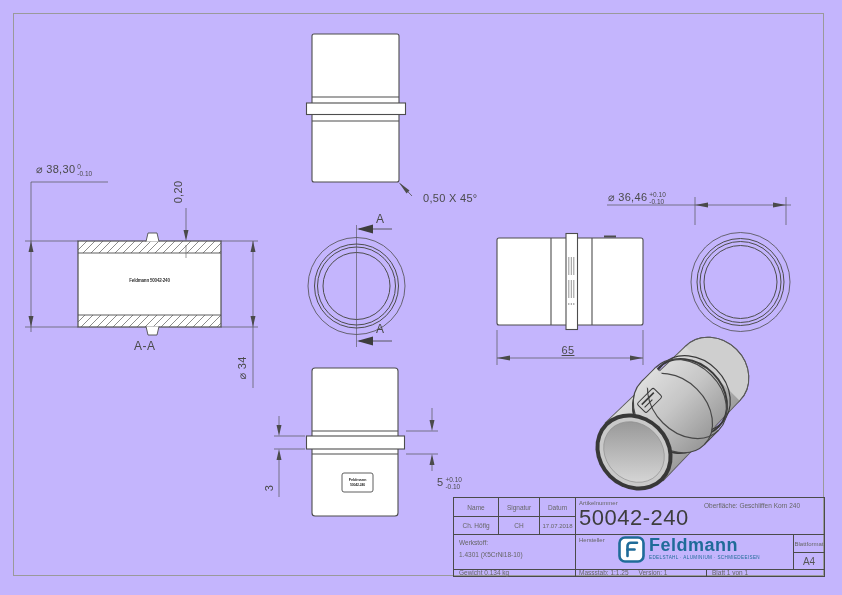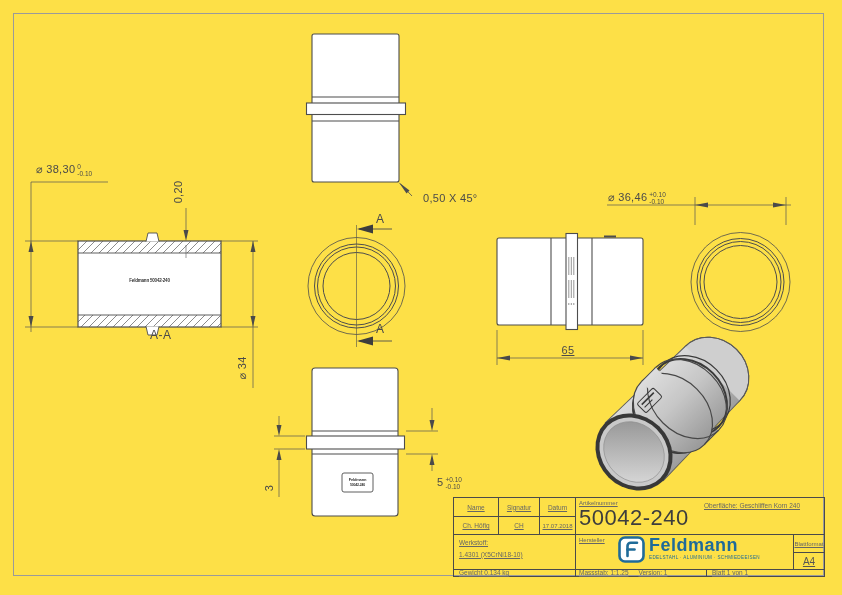--- a/index.html
+++ b/index.html
@@ -1,34 +1,34 @@
 <!DOCTYPE html>
 <html><head>
 <meta charset="utf-8">
 <style>
   html,body{margin:0;padding:0;background:#fff;}
-  #canvas{position:relative;width:842px;height:595px;background:#fde047;overflow:hidden;
+  #canvas{position:relative;width:842px;height:595px;background:#c4b5fd;overflow:hidden;
           font-family:"Liberation Sans", sans-serif;}
   #frame{position:absolute;left:13px;top:13px;width:811px;height:563px;
          border:1px solid #9a9a9a;box-sizing:border-box;}
   #dwg{position:absolute;left:0;top:0;}
   .dim{position:absolute;font-size:11px;color:#4a4a4a;white-space:nowrap;
        letter-spacing:.3px;display:flex;align-items:flex-start;line-height:12px;}
   .tol{display:inline-flex;flex-direction:column;font-size:6.5px;line-height:6.5px;
        margin-left:2px;letter-spacing:0;transform:translateY(0.5px);}
   .rot{transform:rotate(-90deg);transform-origin:center center;justify-content:center;}
   .lbl{position:absolute;font-size:12px;color:#4a4a4a;white-space:nowrap;letter-spacing:.5px;}
   .marktext{position:absolute;font-size:4.5px;font-weight:bold;color:#333;white-space:nowrap;
             letter-spacing:-0.2px;}
   
   #tb{position:absolute;left:453px;top:497px;width:372px;height:80px;box-sizing:border-box;
       border:1px solid #4a4a4a;color:#666;}
   .tbl{position:absolute;background:#4a4a4a;}
   .cell{position:absolute;display:flex;align-items:center;justify-content:center;
-        font-size:6.5px;color:#666;white-space:nowrap;text-decoration:underline;}
+        font-size:6.5px;color:#666;white-space:nowrap;}
   .cell.left{justify-content:flex-start;}
   .small{font-size:6px;}
   #artnr{position:absolute;left:125px;top:7px;font-size:22px;color:#3d3d3d;
          letter-spacing:.5px;font-weight:400;}
   #logo{position:absolute;left:164px;top:38px;display:flex;align-items:flex-start;}
   #logoword{margin-left:4px;}
   #logoname{font-size:18px;font-weight:bold;letter-spacing:.5px;line-height:19px;}
   #logotag{font-size:4.6px;letter-spacing:.35px;margin-top:0px;}
 </style>
 </head>
@@ -198,21 +198,21 @@
       <span>0</span>
       <span>-0.10</span>
     </span>
   </div>
   <div class="dim rot" style="left:166px;top:186px;width:24px;">
     <span>0,20</span>
   </div>
   <div class="dim rot" style="left:228px;top:362px;width:28px;">
     <span>⌀ 34</span>
   </div>
-  <div class="lbl" style="left:134px;top:328px;margin-left:16px;">A-A</div>
+  <div class="lbl" style="left:134px;top:339px;">A-A</div>
   <div class="dim" style="left:423px;top:192px;">0,50 X 45°</div>
   <div class="lbl" style="left:376px;top:212px;">A</div>
   <div class="lbl" style="left:376px;top:322px;">A</div>
   <div class="dim" style="left:560px;top:344px;width:16px;justify-content:center;text-decoration:underline;">65</div>
   <div class="dim" style="left:608px;top:191px;">
     <span>⌀ 36,46</span>
     <span class="tol">
       <span>+0.10</span>
       <span>-0.10</span>
     </span>

